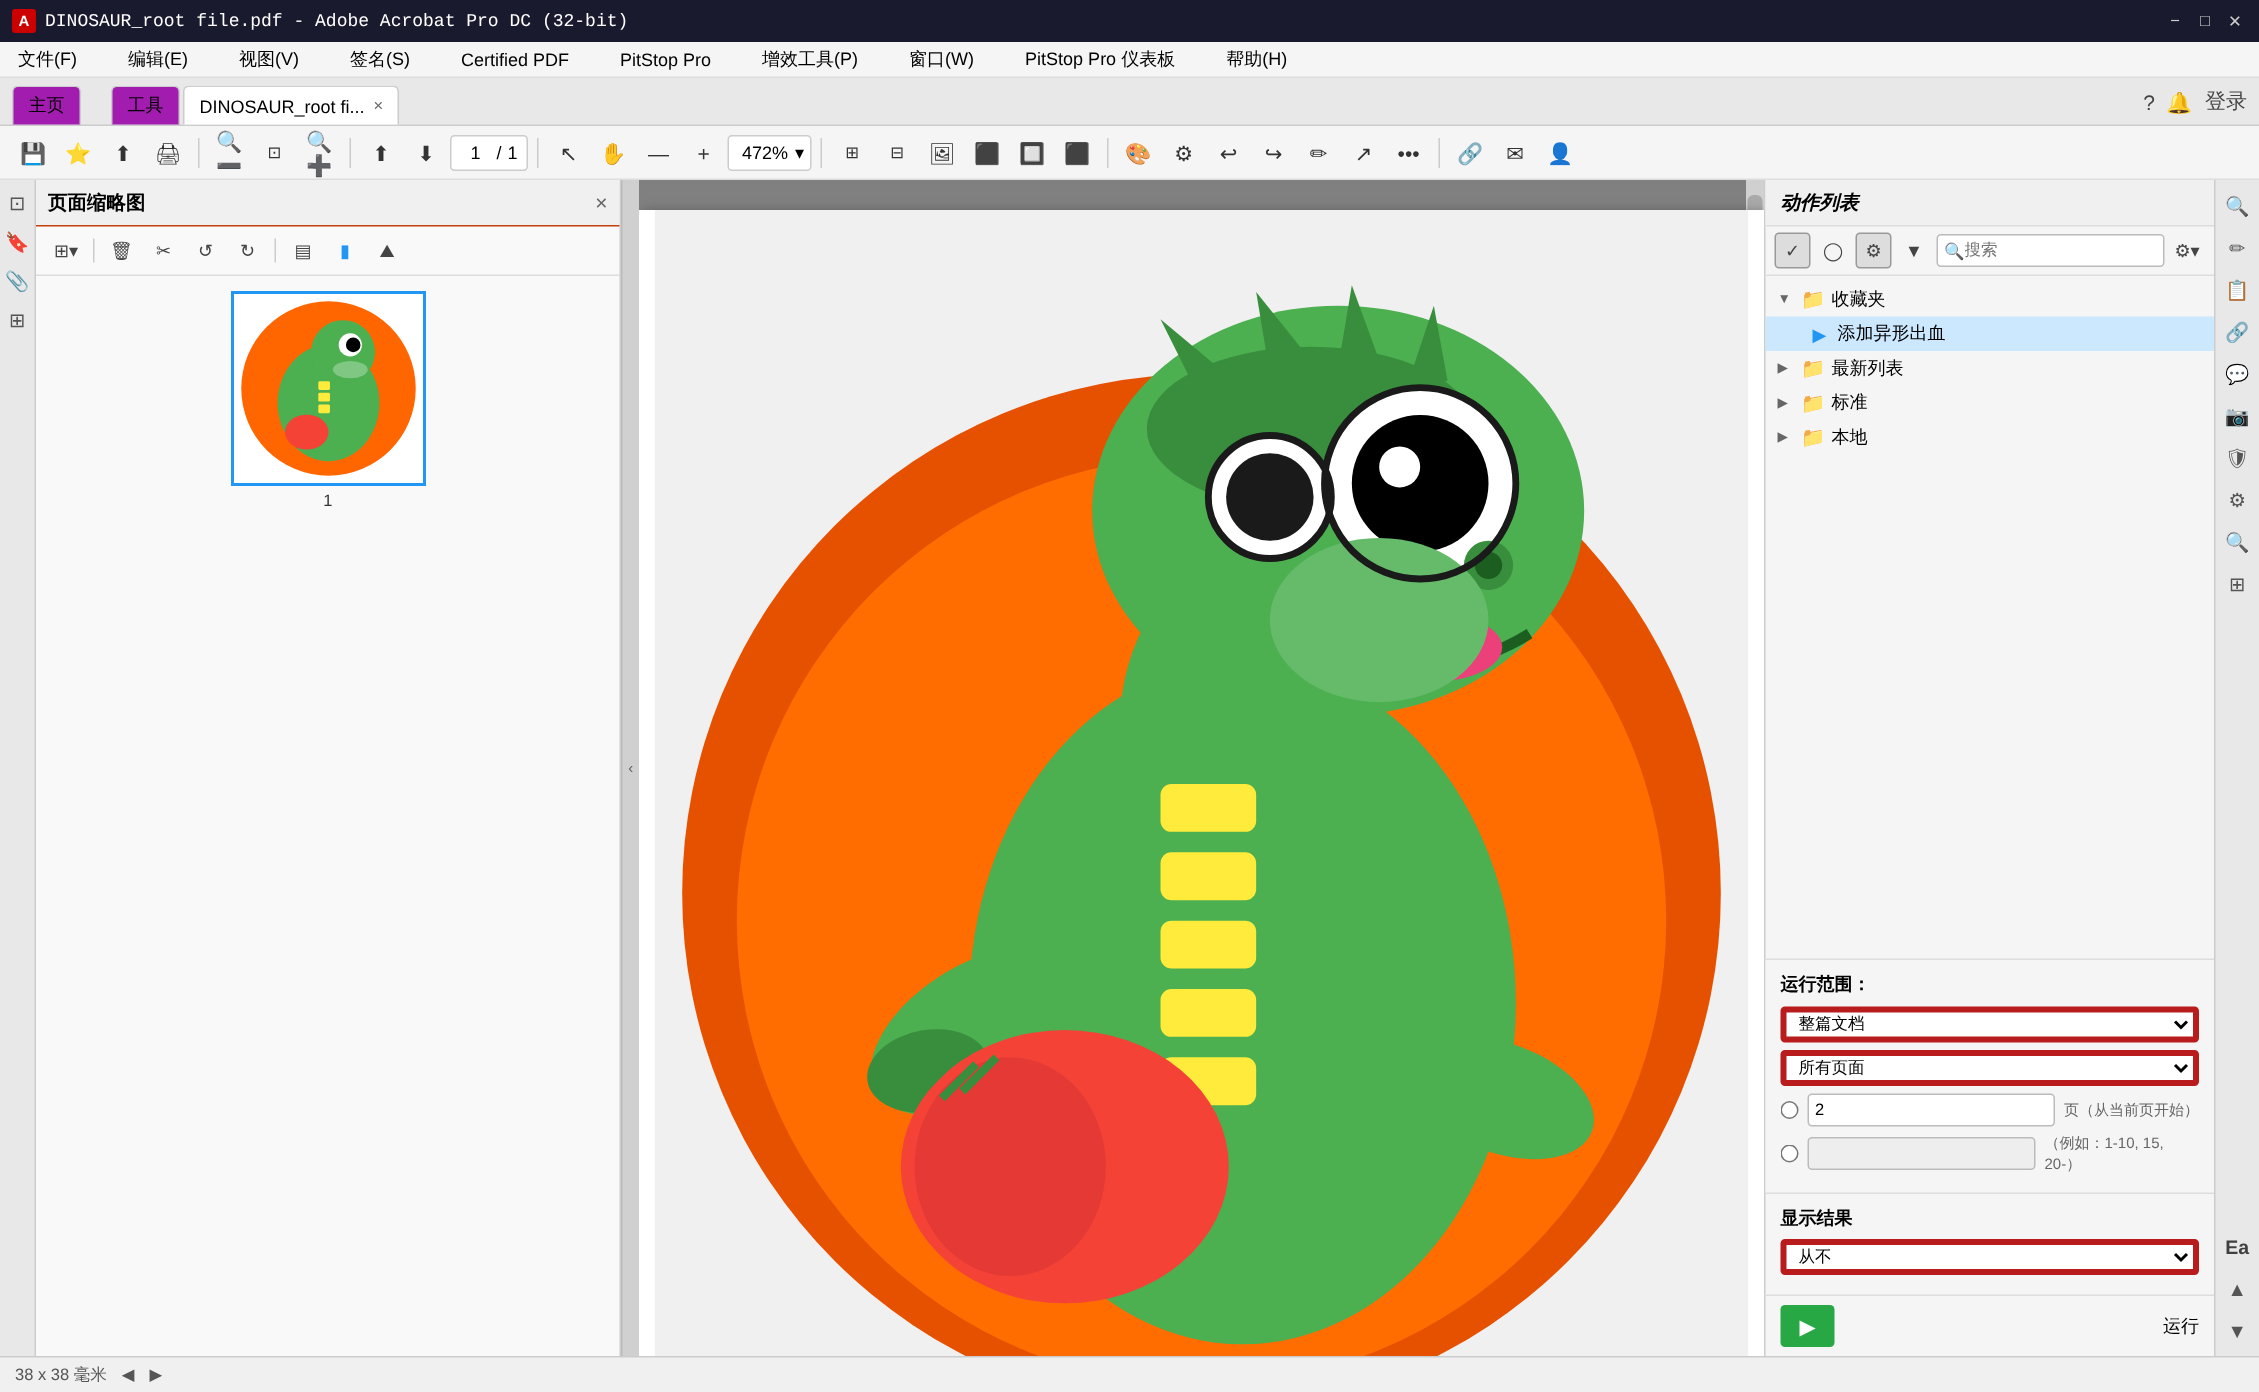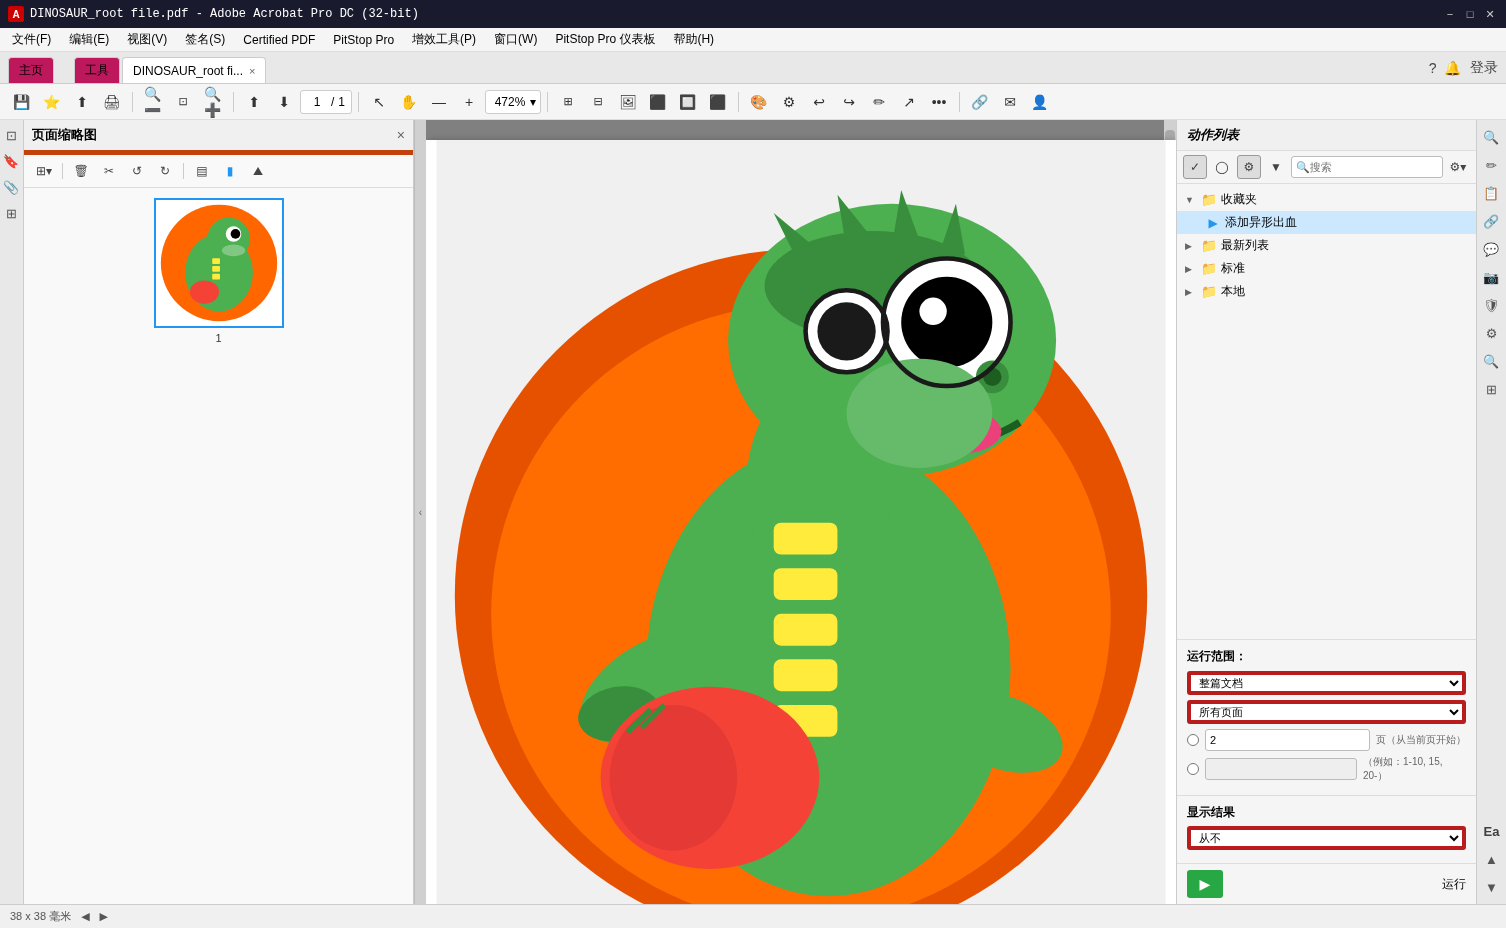--- a/index.html
+++ b/index.html
@@ -24,21 +24,21 @@
 
     
     #menu-bar {
       background: #f5f5f5;
       height: 24px;
       display: flex;
       align-items: center;
       padding: 0 4px;
       border-bottom: 1px solid #ddd;
       font-size: 12px;
-      gap: 2px;
+      gap: 18px;
     }
     .menu-item {
       padding: 2px 8px;
       cursor: pointer;
       border-radius: 2px;
       white-space: nowrap;
     }
 
     
     #tab-bar {
@@ -56,21 +56,21 @@
       display: flex;
       align-items: center;
       background: #fff;
       border: 1px solid #ccc;
       border-bottom: none;
       border-radius: 4px 4px 0 0;
       cursor: pointer;
       font-size: 12px;
       gap: 6px;
     }
-    .tab.home-tab { background: #be185d; }
+    .tab.home-tab { background: #a21caf; }
     .tab-close { font-size: 11px; color: #666; cursor: pointer; }
     #tab-bar-icons {
       position: absolute;
       right: 8px;
       top: 50%;
       transform: translateY(-50%);
       display: flex;
       gap: 8px;
       align-items: center;
     }
@@ -142,21 +142,21 @@
       background: #f9f9f9;
       border-right: 1px solid #ccc;
       display: flex;
       flex-direction: column;
     }
     #panel-header {
       display: flex;
       align-items: center;
       justify-content: space-between;
       padding: 6px 8px;
-      border-bottom: 5px solid #c2410c;
+      border-bottom: 1px solid #c2410c;
       background: #f0f0f0;
     }
     #panel-title { font-size: 13px; font-weight: bold; }
     #panel-close { cursor: pointer; font-size: 14px; color: #666; }
     #panel-tools {
       display: flex;
       align-items: center;
       padding: 4px 8px;
       border-bottom: 1px solid #ddd;
       gap: 4px;

